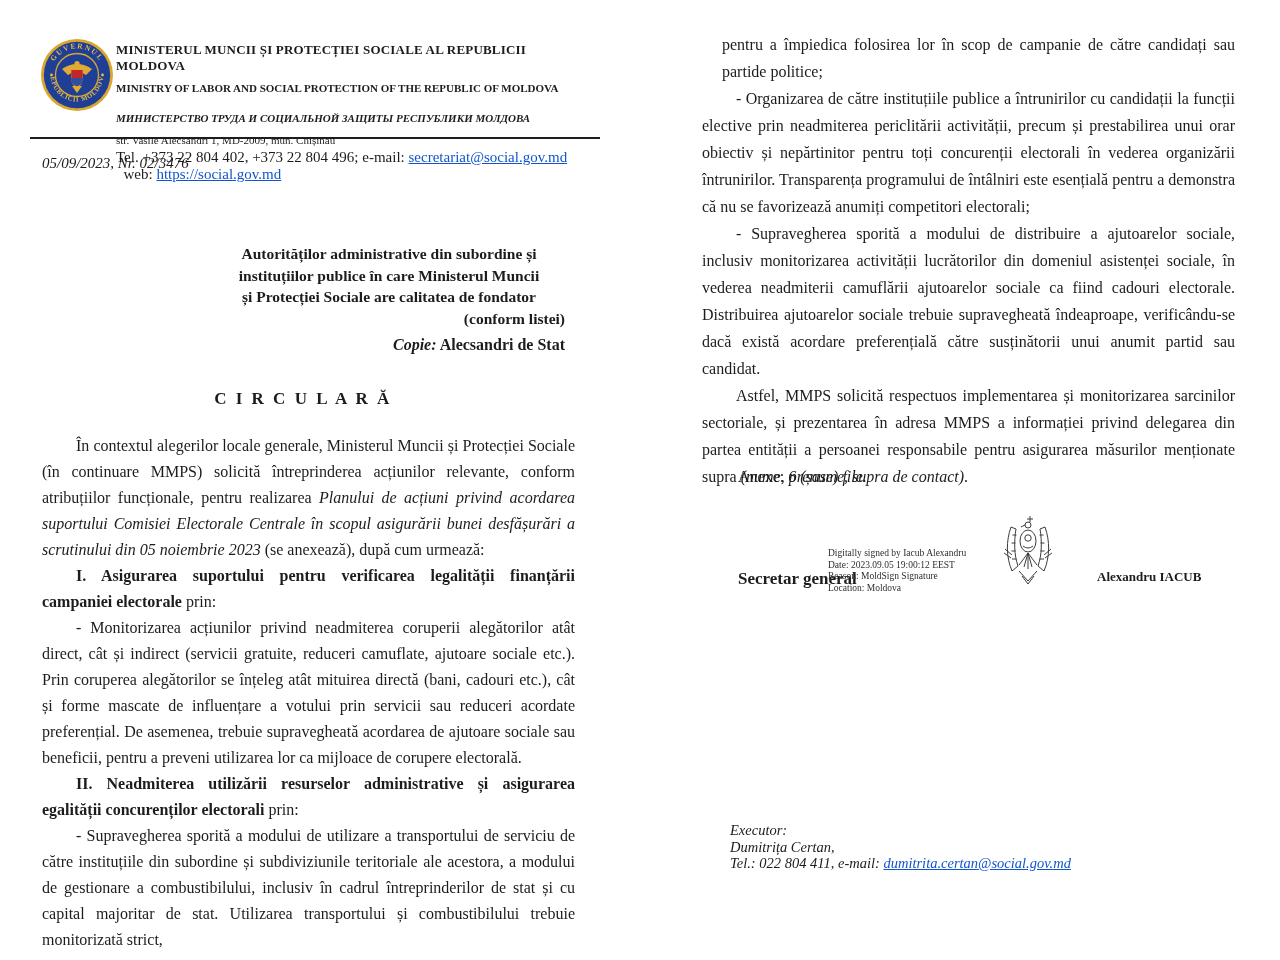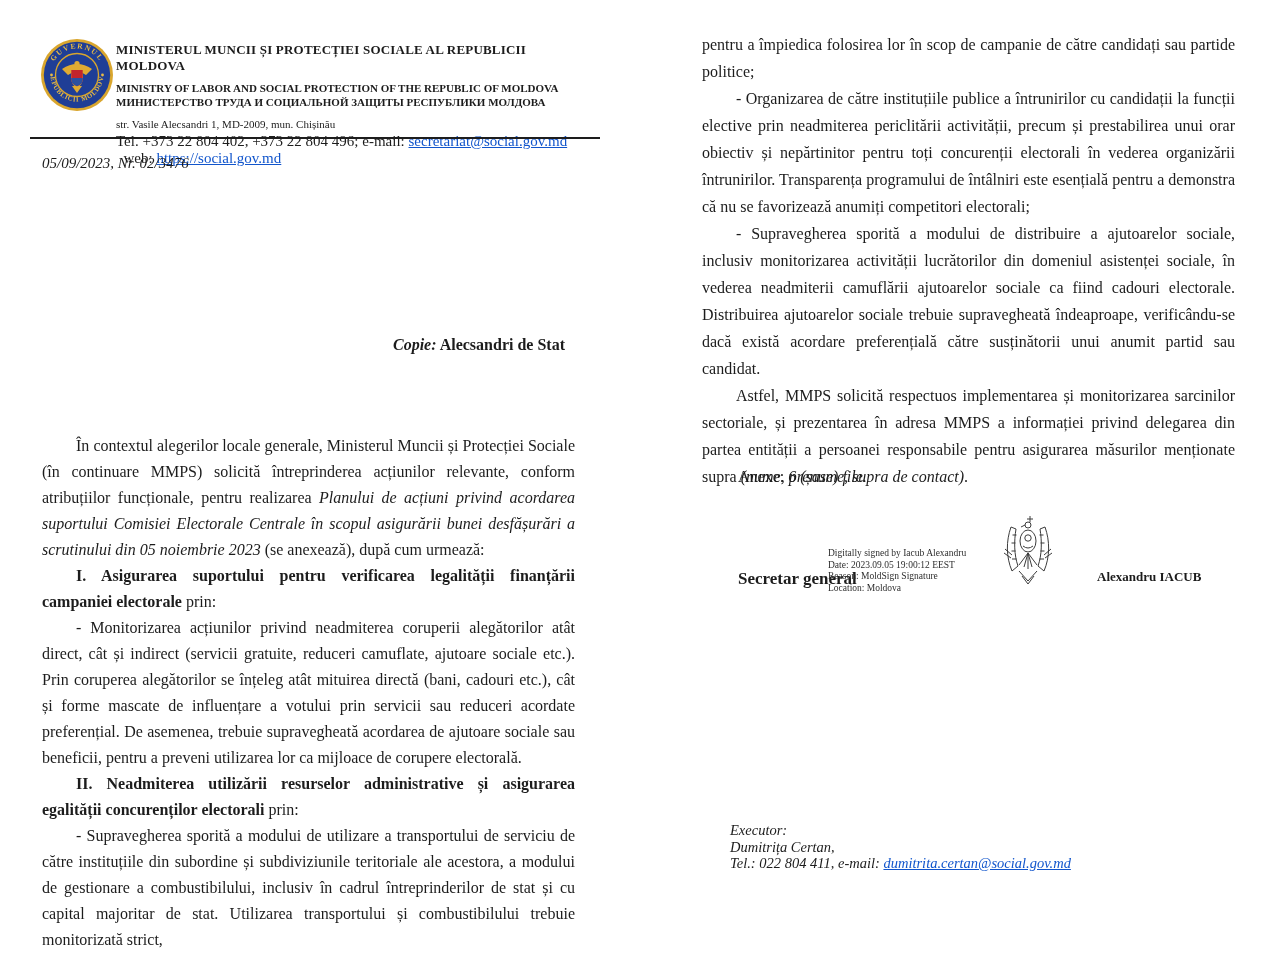--- a/index.html
+++ b/index.html
@@ -10,21 +10,21 @@
   }
   .page{position:absolute;}
   #page1{left:30px;top:36px;width:570px;height:900px;}
   #page2{left:702px;top:28px;width:533px;height:910px;}
 
   
   .seal{position:absolute;left:10px;top:2px;}
   .head-text{position:absolute;left:86px;top:6px;width:470px;text-align:left;}
   .org-ro{font-weight:bold;font-size:13px;letter-spacing:.2px;}
   .org-en{font-weight:bold;font-size:11px;margin-top:8px;}
-  .org-ru{font-weight:bold;font-size:11px;margin-top:2px;}
+  .org-ru{font-weight:bold;font-size:11px;margin-top:18px;font-style:italic;}
   .addr{font-size:11px;margin-top:10px;}
   .contact{font-size:15px;margin-top:3px;}
   .lnk{color:#1155cc;text-decoration:underline;cursor:pointer;}
   .rule{position:absolute;left:0;top:101px;width:570px;border-top:2px solid #1d1d1d;}
 
   .doc-number{position:absolute;left:12px;top:119px;font-style:italic;font-size:15px;}
 
   .addressee{position:absolute;right:35px;top:207px;width:352px;
     font-weight:bold;font-size:15.5px;line-height:21.5px;text-align:center;}
   .addressee .last{text-align:right;}
@@ -33,21 +33,21 @@
   .doc-title{position:absolute;left:0;top:353px;width:546px;text-align:center;
     font-weight:bold;font-size:17px;letter-spacing:2.5px;}
 
   .body1{position:absolute;left:12px;top:397px;width:533px;}
   .body2{position:absolute;left:0;top:3px;width:533px;}
   .body1 p,.body2 p{
     margin:0;font-size:16px;text-align:justify;text-indent:34px;
   }
   .body1 p{line-height:26px;}
   .body2 p{line-height:27px;}
-  .body2 p.no-indent{text-indent:0;}
+  .body2 p.no-indent{text-indent:0;margin-left:20px;}
   .it{font-style:italic;}
   .bd{font-weight:bold;}
 
   
   .anexe{position:absolute;left:36px;top:440px;font-size:16px;}
   .sig-title{position:absolute;left:36px;top:541px;font-weight:bold;font-size:17px;white-space:nowrap;}
   .sig-digital{position:absolute;left:126px;top:520px;font-size:9.5px;line-height:11.5px;color:#2e2e2e;white-space:nowrap;}
   .sig-name{position:absolute;left:395px;top:541px;font-weight:bold;font-size:13px;white-space:nowrap;}
   .stamp{position:absolute;left:297px;top:487px;}
   .executor{position:absolute;left:28px;top:794px;font-style:italic;font-size:14.5px;line-height:16.5px;}
@@ -87,23 +87,30 @@
     <div class="org-en">MINISTRY OF LABOR AND SOCIAL PROTECTION OF THE REPUBLIC OF MOLDOVA</div>
     <div class="org-ru">МИНИСТЕРСТВО ТРУДА И СОЦИАЛЬНОЙ ЗАЩИТЫ РЕСПУБЛИКИ МОЛДОВА</div>
     <div class="addr">str. Vasile Alecsandri 1, MD-2009, mun. Chișinău</div>
     <div class="contact"><span>Tel. +373 22 804 402, +373 22 804 496;  e-mail: </span><a class="lnk">secretariat@social.gov.md</a><span style="white-space:pre;">  web: </span><a class="lnk">https://social.gov.md</a></div>
   </div>
 
   <div class="rule"></div>
 
   <div class="doc-number">05/09/2023, Nr. 02/3476</div>
 
+  <div class="addressee">
+    <div>Autorităților administrative din subordine și</div>
+    <div>instituțiilor publice în care Ministerul Muncii</div>
+    <div>și Protecției Sociale are calitatea de fondator</div>
+    <div class="last">(conform listei)</div>
+  </div>
 
   <div class="copie"><span class="cop">Copie:</span><span style="white-space:pre;"> Alecsandri de Stat</span></div>
 
+  <div class="doc-title">C I R C U L A R Ă</div>
 
   <div class="body1">
     <p><span>În contextul alegerilor locale generale, Ministerul Muncii și Protecției Sociale (în continuare MMPS) solicită întreprinderea acțiunilor relevante, conform atribuțiilor funcționale, pentru realizarea </span><span class="it">Planului de acțiuni privind acordarea suportului Comisiei Electorale Centrale în scopul asigurării bunei desfășurări a scrutinului din 05 noiembrie 2023</span><span> (se anexează), după cum urmează:</span></p>
     <p><span class="bd">I. Asigurarea suportului pentru verificarea legalității finanțării campaniei electorale</span><span> prin:</span></p>
     <p>- Monitorizarea acțiunilor privind neadmiterea coruperii alegătorilor atât direct, cât și indirect (servicii gratuite, reduceri camuflate, ajutoare sociale etc.). Prin coruperea alegătorilor se înțeleg atât mituirea directă (bani, cadouri etc.), cât și forme mascate de influențare a votului prin servicii sau reduceri acordate preferențial. De asemenea, trebuie supravegheată acordarea de ajutoare sociale sau beneficii, pentru a preveni utilizarea lor ca mijloace de corupere electorală.</p>
     <p><span class="bd">II. Neadmiterea utilizării resurselor administrative și asigurarea egalității concurenților electorali</span><span> prin:</span></p>
     <p>- Supravegherea sporită a modului de utilizare a transportului de serviciu de către instituțiile din subordine și subdiviziunile teritoriale ale acestora, a modului de gestionare a combustibilului, inclusiv în cadrul întreprinderilor de stat și cu capital majoritar de stat. Utilizarea transportului și combustibilului trebuie monitorizată strict,</p>
   </div>
 </div>
 

